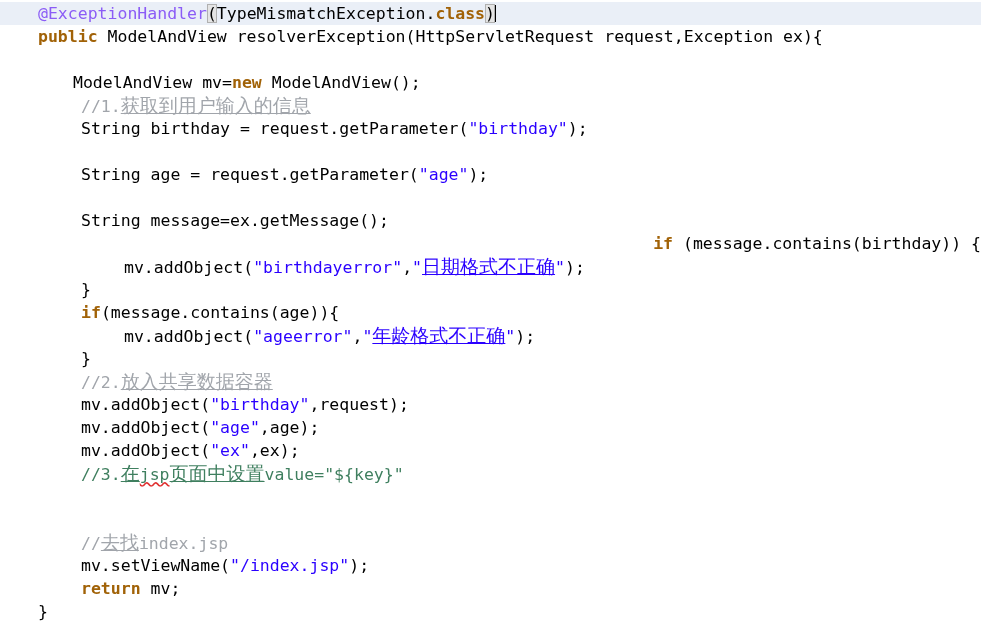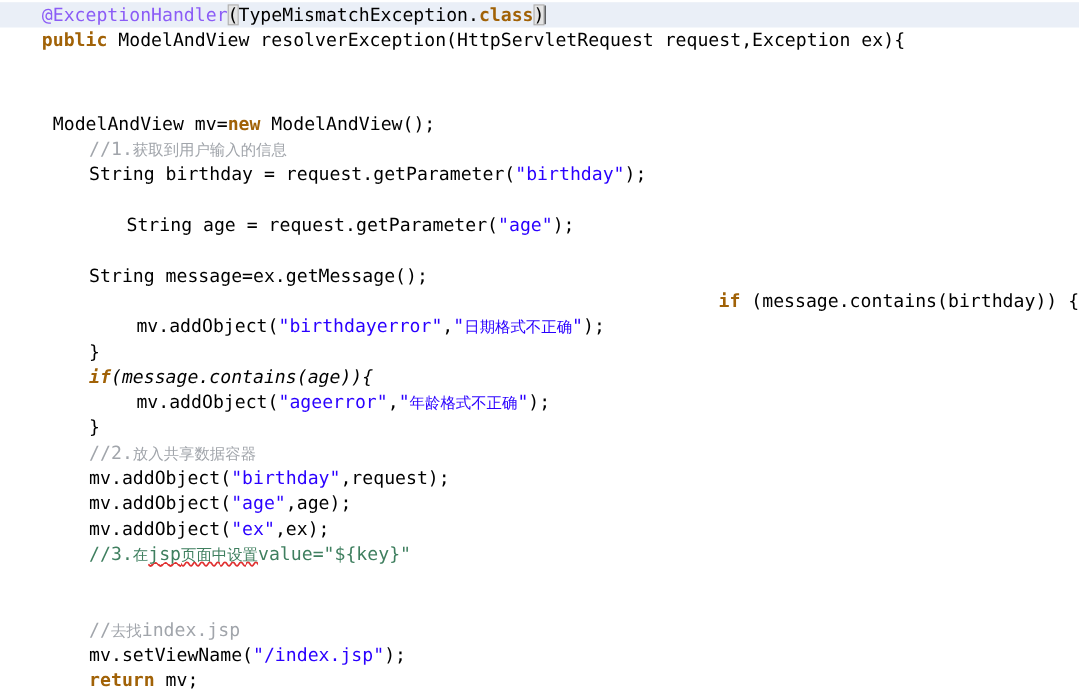--- a/index.html
+++ b/index.html
@@ -64,40 +64,40 @@
   
   .caret {
     display: inline-block;
     width: 0;
     border-left: 1.5px solid #000;
     height: 17px;
     vertical-align: -3px;
     margin-left: 0px;
   }
 
-  .cjk { font-family: "DejaVu Sans", "Liberation Sans", sans-serif; font-size: 14px; }
+  .cjk { font-family: "DejaVu Sans", "Liberation Sans", sans-serif; font-size: 19px; text-decoration: underline; }
 </style>
 </head>
 <body>
 
 <div id="editor">
     <div class="line current" style="padding-left: 38px;"><span class="anno">@ExceptionHandler</span><span class="plain brk">(</span><span class="plain">TypeMismatchException.</span><span class="kw">class</span><span class="plain brk">)</span><span class="caret"></span></div>
     <div class="line" style="padding-left: 38px;"><span class="kw">public</span><span class="plain"> ModelAndView resolverException(HttpServletRequest request,Exception ex){</span></div>
     <div class="line" style="padding-left: 38px;">&nbsp;</div>
-    <div class="line" style="padding-left: 48px; margin-top: 30px;"><span class="plain">ModelAndView mv=</span><span class="kw">new</span><span class="plain"> ModelAndView();</span></div>
+    <div class="line" style="padding-left: 73px;"><span class="plain">ModelAndView mv=</span><span class="kw">new</span><span class="plain"> ModelAndView();</span></div>
     <div class="line" style="padding-left: 81px;"><span class="cmt">//1.</span><span class="cmt cjk">获取到用户输入的信息</span></div>
     <div class="line" style="padding-left: 81px;"><span class="plain">String birthday = request.getParameter(</span><span class="str">"birthday"</span><span class="plain">);</span></div>
     <div class="line" style="padding-left: 38px;">&nbsp;</div>
-    <div class="line" style="padding-left: 81px; margin-left: 34px;"><span class="plain">String age = request.getParameter(</span><span class="str">"age"</span><span class="plain">);</span></div>
+    <div class="line" style="padding-left: 81px;"><span class="plain">String age = request.getParameter(</span><span class="str">"age"</span><span class="plain">);</span></div>
     <div class="line" style="padding-left: 38px;">&nbsp;</div>
     <div class="line" style="padding-left: 81px;"><span class="plain">String message=ex.getMessage();</span></div>
     <div class="line" style="padding-left: 52px; text-align: right;"><span class="kw">if</span><span class="plain"> (message.contains(birthday)) {</span></div>
     <div class="line" style="padding-left: 124px;"><span class="plain">mv.addObject(</span><span class="str">"birthdayerror"</span><span class="plain">,</span><span class="str">"</span><span class="str cjk">日期格式不正确</span><span class="str">"</span><span class="plain">);</span></div>
     <div class="line" style="padding-left: 81px;"><span class="plain">}</span></div>
-    <div class="line" style="padding-left: 81px; font-style: italic;"><span class="kw">if</span><span class="plain">(message.contains(age)){</span></div>
+    <div class="line" style="padding-left: 81px;"><span class="kw">if</span><span class="plain">(message.contains(age)){</span></div>
     <div class="line" style="padding-left: 124px;"><span class="plain">mv.addObject(</span><span class="str">"ageerror"</span><span class="plain">,</span><span class="str">"</span><span class="str cjk">年龄格式不正确</span><span class="str">"</span><span class="plain">);</span></div>
     <div class="line" style="padding-left: 81px;"><span class="plain">}</span></div>
     <div class="line" style="padding-left: 81px;"><span class="cmt">//2.</span><span class="cmt cjk">放入共享数据容器</span></div>
     <div class="line" style="padding-left: 81px;"><span class="plain">mv.addObject(</span><span class="str">"birthday"</span><span class="plain">,request);</span></div>
     <div class="line" style="padding-left: 81px;"><span class="plain">mv.addObject(</span><span class="str">"age"</span><span class="plain">,age);</span></div>
     <div class="line" style="padding-left: 81px;"><span class="plain">mv.addObject(</span><span class="str">"ex"</span><span class="plain">,ex);</span></div>
     <div class="line" style="padding-left: 81px;"><span class="cmt-green">//3.</span><span class="cmt-green cjk">在</span><span class="cmt-green spell">jsp</span><span class="cmt-green cjk spell">页面中设置</span><span class="cmt-green">value="${key}"</span></div>
     <div class="line" style="padding-left: 38px;">&nbsp;</div>
     <div class="line" style="padding-left: 38px;">&nbsp;</div>
     <div class="line" style="padding-left: 81px;"><span class="cmt">//</span><span class="cmt cjk">去找</span><span class="cmt">index.jsp</span></div>

